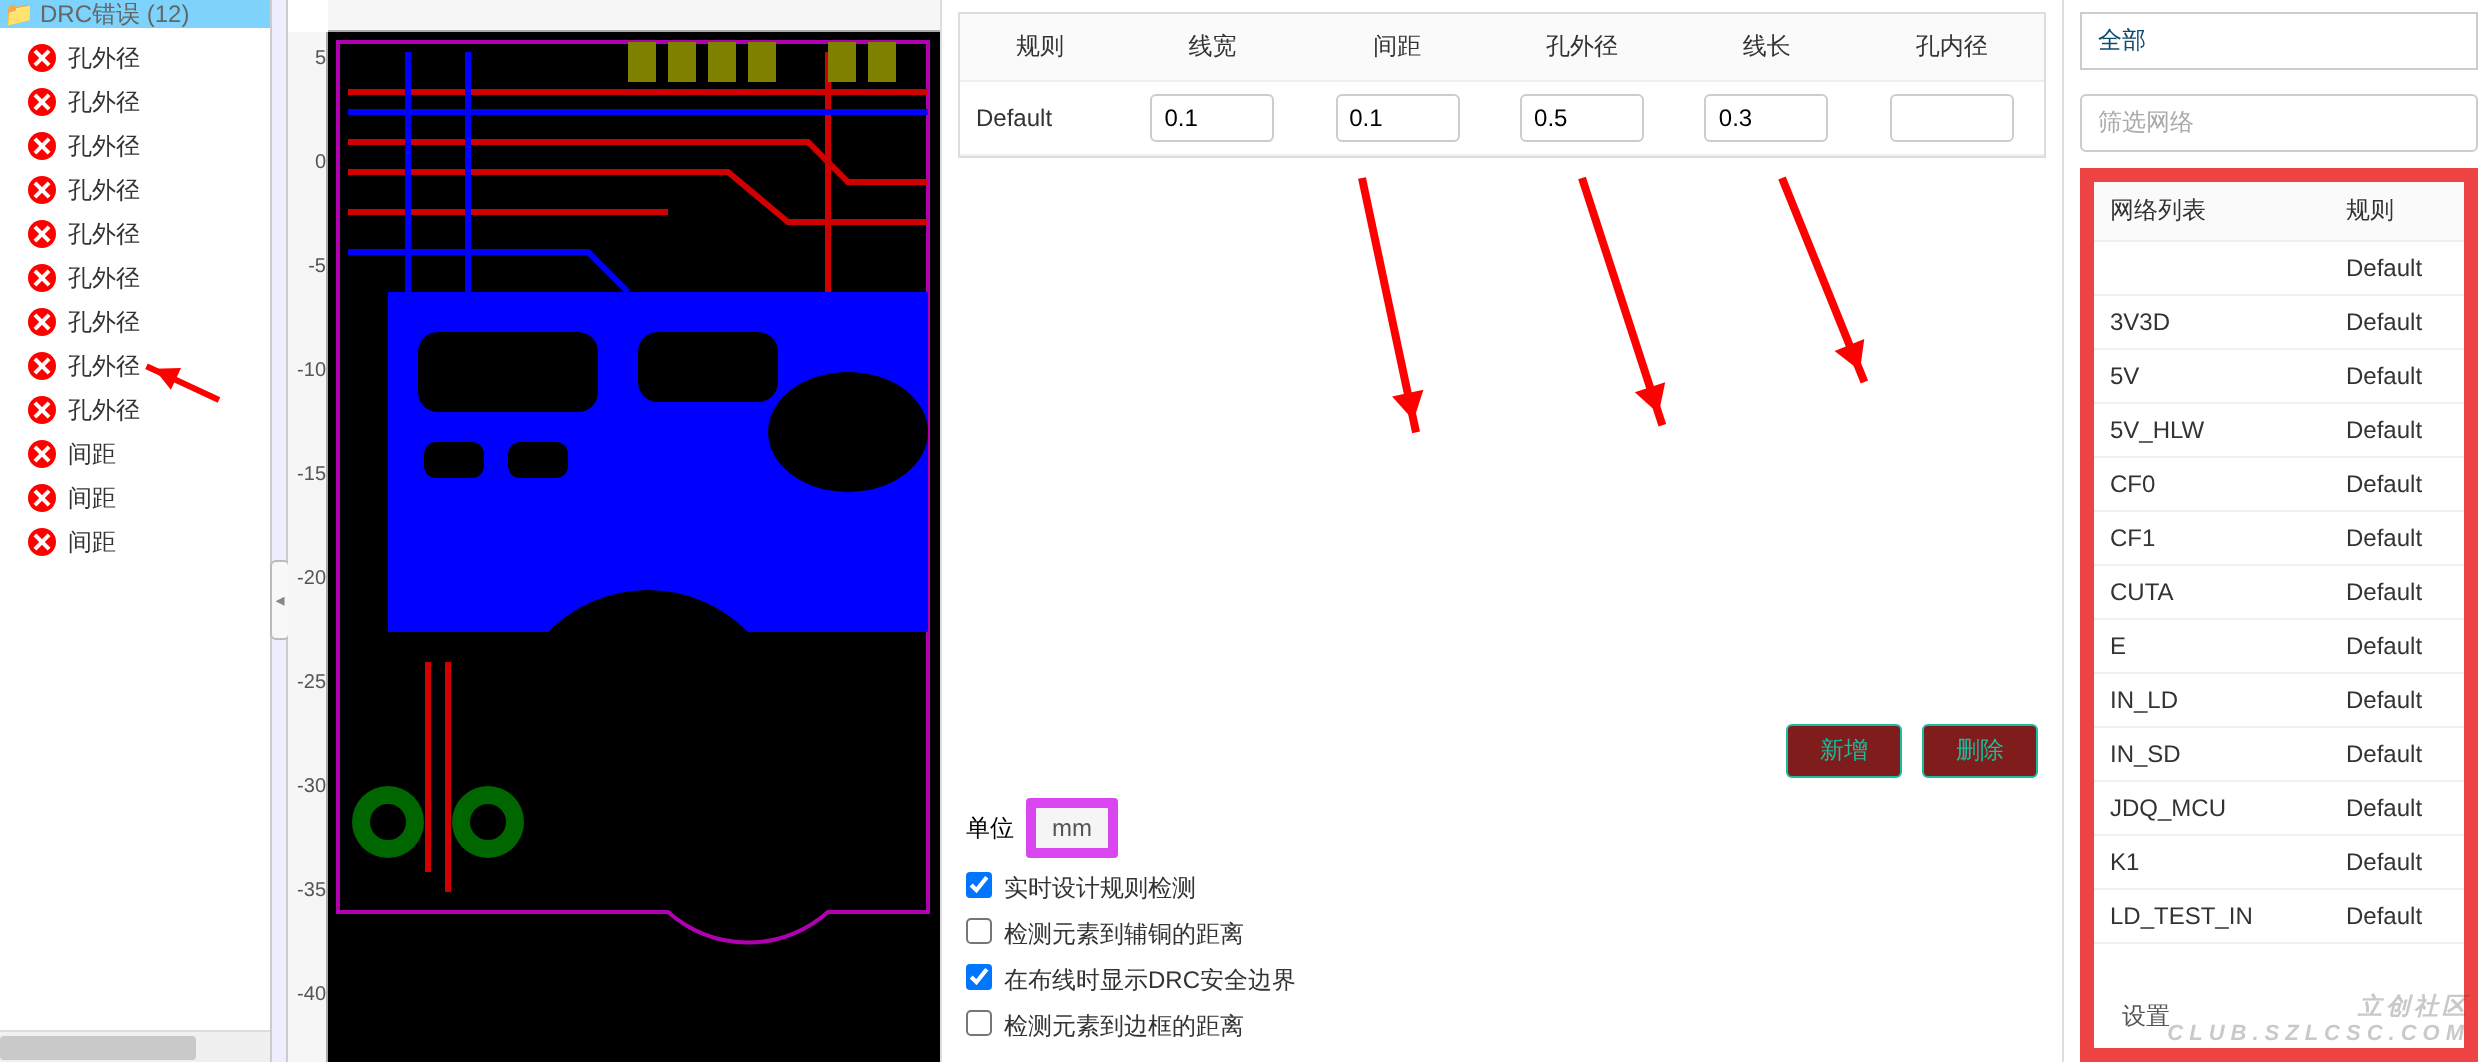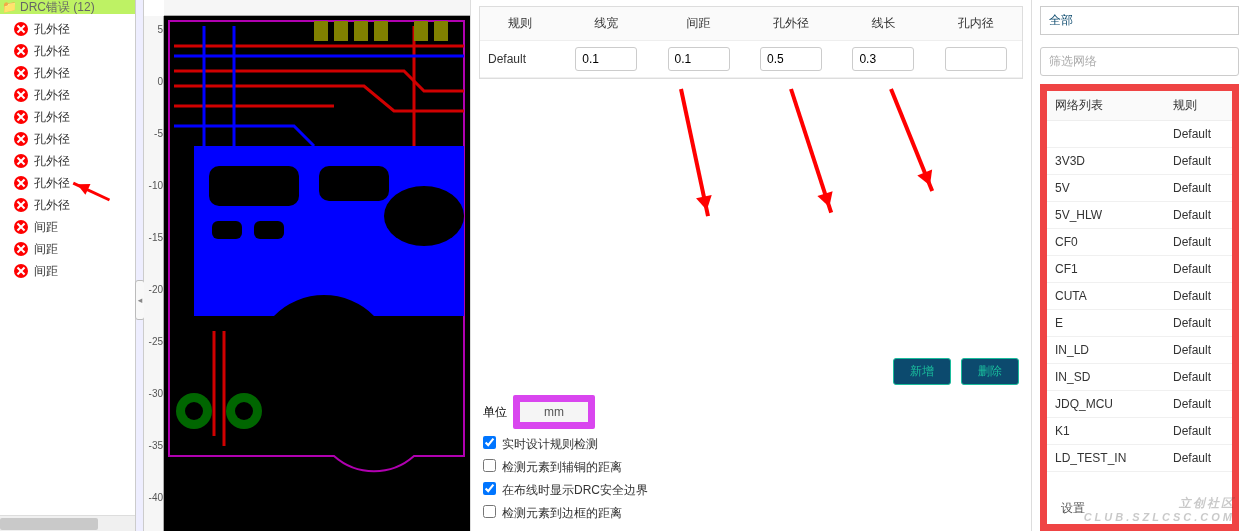--- a/index.html
+++ b/index.html
@@ -1,18 +1,18 @@
 <!DOCTYPE html>
 <html><head>
 <meta charset="utf-8">
 <style>
 *{box-sizing:border-box;margin:0;padding:0;font-family:"Microsoft YaHei",Arial,sans-serif;font-size:12px}
 body{width:1245px;height:531px;overflow:hidden;background:#fff;display:flex;position:relative}
 .leftpane{width:136px;height:531px;border-right:1px solid #ccc;display:flex;flex-direction:column;position:relative;background:#fff}
-.tree-header{height:14px;line-height:14px;padding-left:2px;color:#666;background:#bef264;font-size:11px;white-space:nowrap;overflow:hidden}
+.tree-header{height:14px;line-height:14px;padding-left:2px;color:#666;background:#7dd3fc;font-size:11px;white-space:nowrap;overflow:hidden}
 .tree-list{flex:1;overflow:hidden;padding-top:4px}
 .tree-item{display:flex;align-items:center;height:22px;padding-left:14px;color:#333;cursor:pointer}
 .err-icon{width:14px;height:14px;border-radius:50%;background:red;position:relative;margin-right:6px;flex:0 0 14px}
 .err-icon::before,.err-icon::after{content:"";position:absolute;left:6px;top:2px;width:2px;height:10px;background:#fff}
 .err-icon::before{transform:rotate(45deg)}
 .err-icon::after{transform:rotate(-45deg)}
 .hscroll{height:16px;background:#f0f0f0;border-top:1px solid #ddd;position:relative}
 .hscroll-thumb{position:absolute;left:0;top:2px;height:12px;width:98px;background:#c9c9c9;border-radius:2px}
 .splitter{width:8px;background:#eef;border-right:1px solid #ccc;position:relative}
 .splitter-handle{position:absolute;top:280px;left:-1px;width:10px;height:40px;background:#f8f8f8;border:1px solid #bbb;border-radius:3px;font-size:9px;line-height:38px;text-align:center;color:#888;cursor:pointer}
@@ -29,23 +29,23 @@
 .rt-head>div{flex:1;padding:8px 4px;text-align:center;color:#333}
 .rt-head>div:first-child{flex:0 0 80px}
 .rt-row{display:flex;border-bottom:1px solid #f0f0f0;align-items:center;padding:6px 0}
 .rt-row>div{flex:1;text-align:center}
 .rt-row>div:first-child{flex:0 0 80px;color:#333;padding-left:8px;text-align:left}
 .rt-input{width:62px;height:24px;border:1px solid #ccc;border-radius:3px;text-align:left;padding:0 6px;font-size:12px}
 .rules-blank{flex:1;position:relative}
 .arrow{position:absolute;width:4px;background:red;transform-origin:top center}
 .arrow::after{content:"";position:absolute;bottom:-2px;left:-6px;border:8px solid transparent;border-bottom:14px solid red;transform:rotate(180deg)}
 .btnrow{display:flex;justify-content:flex-end;gap:10px;padding:6px 4px}
-.btn{padding:4px 16px;border:1px solid #1abc9c;border-radius:3px;color:#1abc9c;background:#0c4a6e;cursor:pointer}
+.btn{padding:4px 16px;border:1px solid #1abc9c;border-radius:3px;color:#1abc9c;background:#7f1d1d;cursor:pointer}
 .unitrow{display:flex;align-items:center;gap:6px;padding:4px}
-.unitbox{border:7px solid #d946ef;background:#f5f5f5;padding:3px 24px;border-radius:2px;color:#555}
+.unitbox{border:5px solid #d946ef;background:#f5f5f5;padding:3px 8px;border-radius:2px;color:#555}
 .chkrow{display:flex;gap:6px;padding:3px 4px;color:#333}
 .chkrow input{width:13px;height:13px}
 .nets-col{flex:1;border-left:1px solid #ddd;display:flex;flex-direction:column;padding:6px 6px 0 8px}
 .sel-all{border:1px solid #ccc;border-radius:0;padding:5px 8px;margin-bottom:12px;color:#0c4a6e}
 .filter{border:1px solid #ccc;border-radius:3px;padding:5px 8px;margin-bottom:8px;color:#aaa;position:relative}
 .nets-table{flex:1;border:7px solid #ef4444;display:flex;flex-direction:column;overflow:hidden}
 .nt-head{display:flex;background:#fafafa;border-bottom:1px solid #eee}
 .nt-head>div,.nt-row>div{flex:1;padding:6px 8px;color:#333}
 .nt-head>div:first-child,.nt-row>div:first-child{flex:0 0 118px}
 .nt-body{flex:1;overflow:auto}

